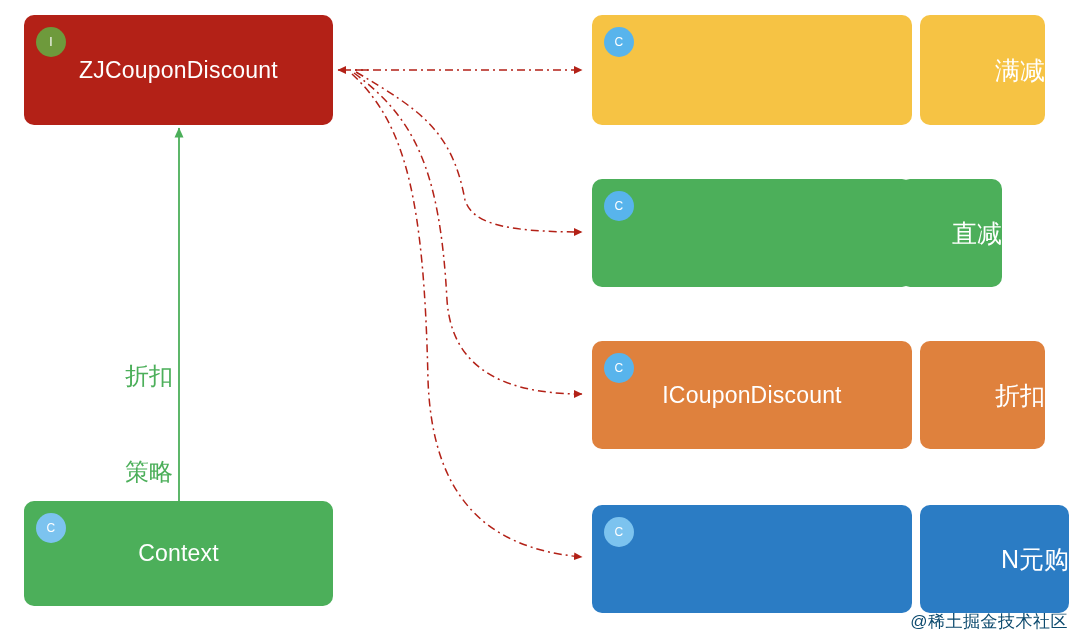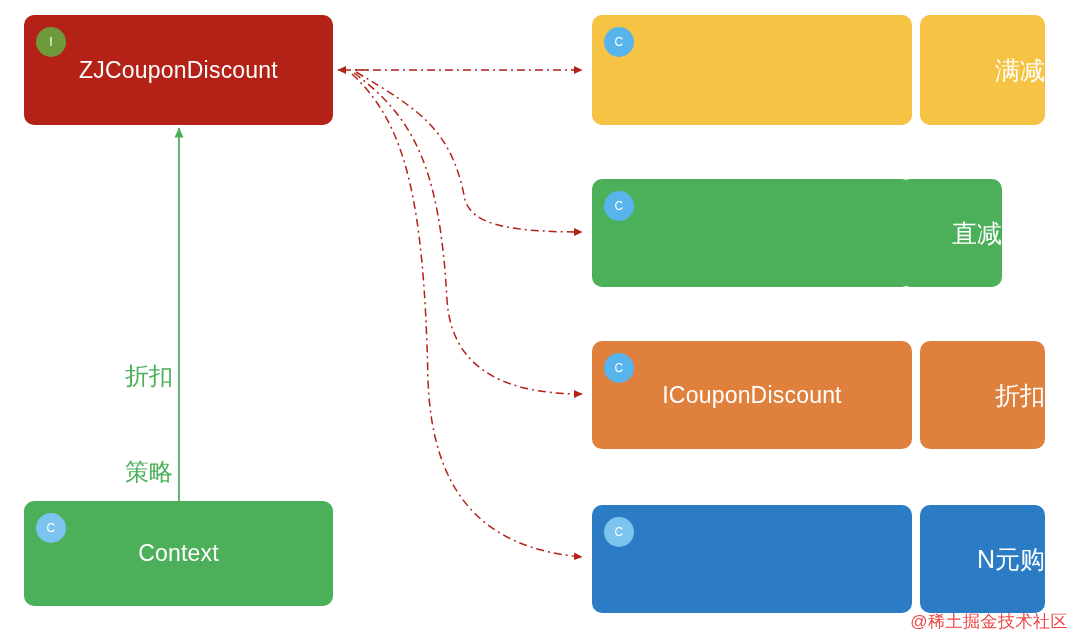--- a/index.html
+++ b/index.html
@@ -67,21 +67,21 @@
     font-size:24px;
     line-height:1.33;
     text-align:center;
     white-space:pre;
   }
 
   
   .watermark{
     position:absolute;
     right:12px;bottom:6px;
-    color:#ef4444;
+    color:#0c4a6e;
     font-size:17px;
     letter-spacing:.5px;
     white-space:nowrap;
   }
 
   svg.edges{
     position:absolute;left:0;top:0;
     width:1080px;height:639px;
     pointer-events:none;
   }
@@ -162,19 +162,19 @@
     <span class="badge cls">C</span>
     <span class="label">ICouponDiscount</span>
   </div>
   <div class="tag orange" style="left:920px;top:341px;width:125px;height:108px;">
     <span>折扣</span>
   </div>
 
   <div class="node blue" style="left:592px;top:505px;width:320px;height:108px;">
     <span class="badge cls-soft">C</span>
   </div>
-  <div class="tag blue" style="left:920px;top:505px;width:125px;height:108px;">
+  <div class="tag blue" style="left:920px;top:505px;width:149px;height:108px;">
     <span>N元购</span>
   </div>
 
   <div class="watermark">@稀土掘金技术社区</div>
 
 </div>
 
 </body></html>

